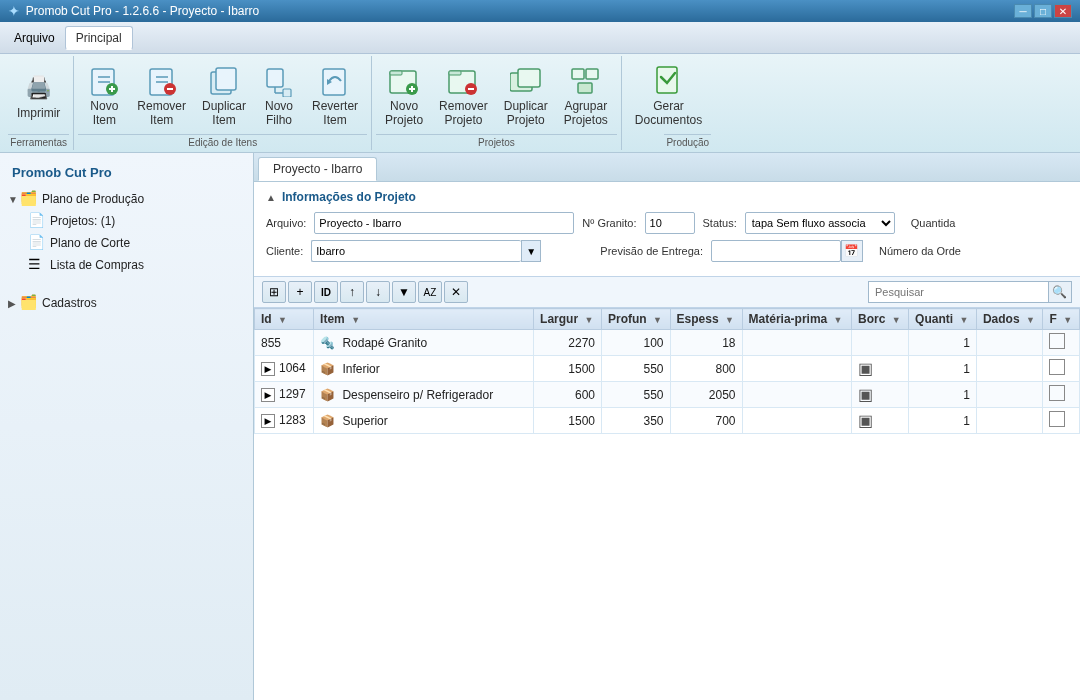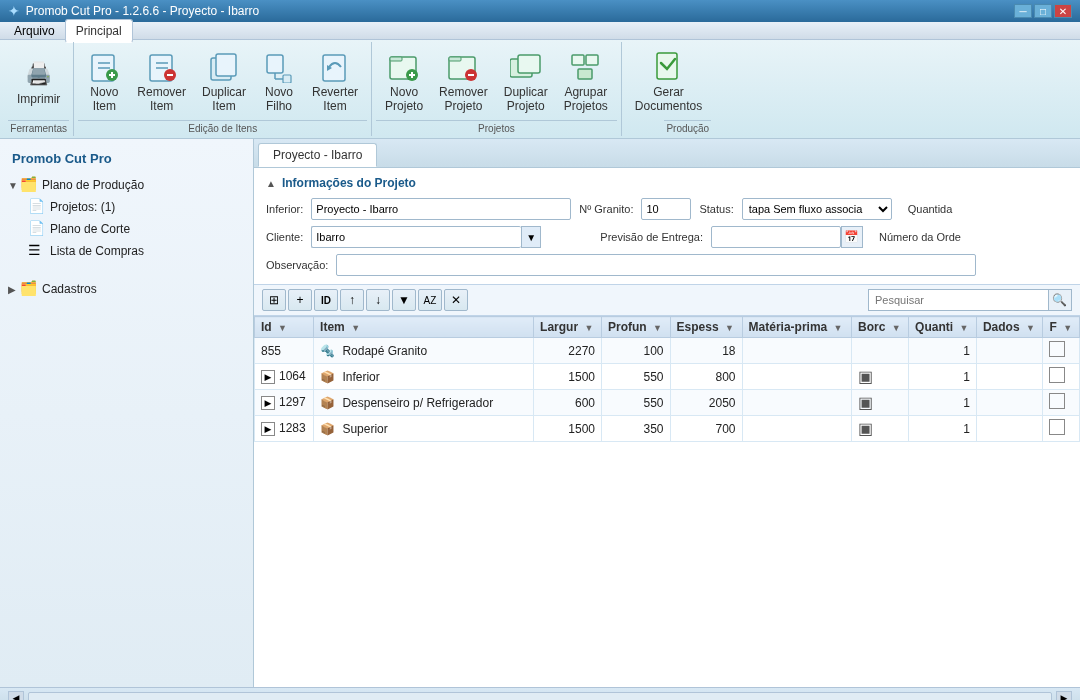--- a/index.html
+++ b/index.html
@@ -24,21 +24,21 @@
       border: 1px solid #4a8ab0;
       color: white;
       font-size: 10px;
       cursor: pointer;
       display: flex; align-items: center; justify-content: center;
     }
 
     
     .menu-bar {
       background: linear-gradient(to bottom, #e8f0f8, #d0dce8);
-      height: 18px;
+      height: 32px;
       display: flex;
       align-items: center;
       border-bottom: 1px solid #b0c4d8;
       padding: 0 4px;
     }
     .menu-item {
       padding: 4px 10px;
       cursor: pointer;
       border-radius: 3px;
       font-size: 12px;
@@ -522,21 +522,21 @@
       <div class="tab active">Proyecto - Ibarro</div>
     </div>
 
     <div class="form-area">
       <div class="section-header">
         <span class="section-collapse">▲</span>
         <span>Informações do Projeto</span>
       </div>
 
       <div style="display:flex;align-items:center;gap:8px;margin-bottom:6px;flex-wrap:wrap;">
-        <span style="font-size:11px;color:#333;">Inferior:</span>
+        <span style="font-size:11px;color:#333;">Arquivo:</span>
         <input class="form-input" style="width: 260px;" value="Proyecto - Ibarro" readonly="">
         <span style="font-size:11px;color:#333;">Nº Granito:</span>
         <input class="form-input-small" value="10" style="">
         <span style="font-size:11px;color:#333;">Status:</span>
         <select class="form-select" style="width:150px;">
           <option>tapa Sem fluxo associa</option>
         </select>
         <span style="font-size:11px;color:#333;margin-left:8px;">Quantida</span>
       </div>
 
@@ -547,24 +547,20 @@
           <button style="height:22px;width:20px;border:1px solid #a0b8cc;background:#e0ecf8;cursor:pointer;font-size:10px;">▼</button>
         </div>
         <span style="font-size:11px;color:#333;margin-left:51px;">Previsão de Entrega:</span>
         <div class="date-input-wrap">
           <input class="form-input" style="width: 130px;" value="">
           <button class="cal-btn">📅</button>
         </div>
         <span style="font-size:11px;color:#333;margin-left:8px;">Número da Orde</span>
       </div>
 
-      <div style="display:flex;align-items:center;gap:8px;">
-        <span style="font-size:11px;color:#333;">Observação:</span>
-        <input class="form-input" style="width: 640px;" value="">
-      </div>
     </div>
 
     <div class="table-toolbar">
       <button class="tbl-btn" title="Grid">⊞</button>
       <button class="tbl-btn" title="Add">+</button>
       <button class="tbl-btn" title="ID" style="font-size:10px;font-weight:bold;">ID</button>
       <button class="tbl-btn" title="Move Up">↑</button>
       <button class="tbl-btn" title="Move Down">↓</button>
       <button class="tbl-btn" title="Filter">▼</button>
       <button class="tbl-btn" title="Sort AZ" style="font-size:10px;">AZ</button>

